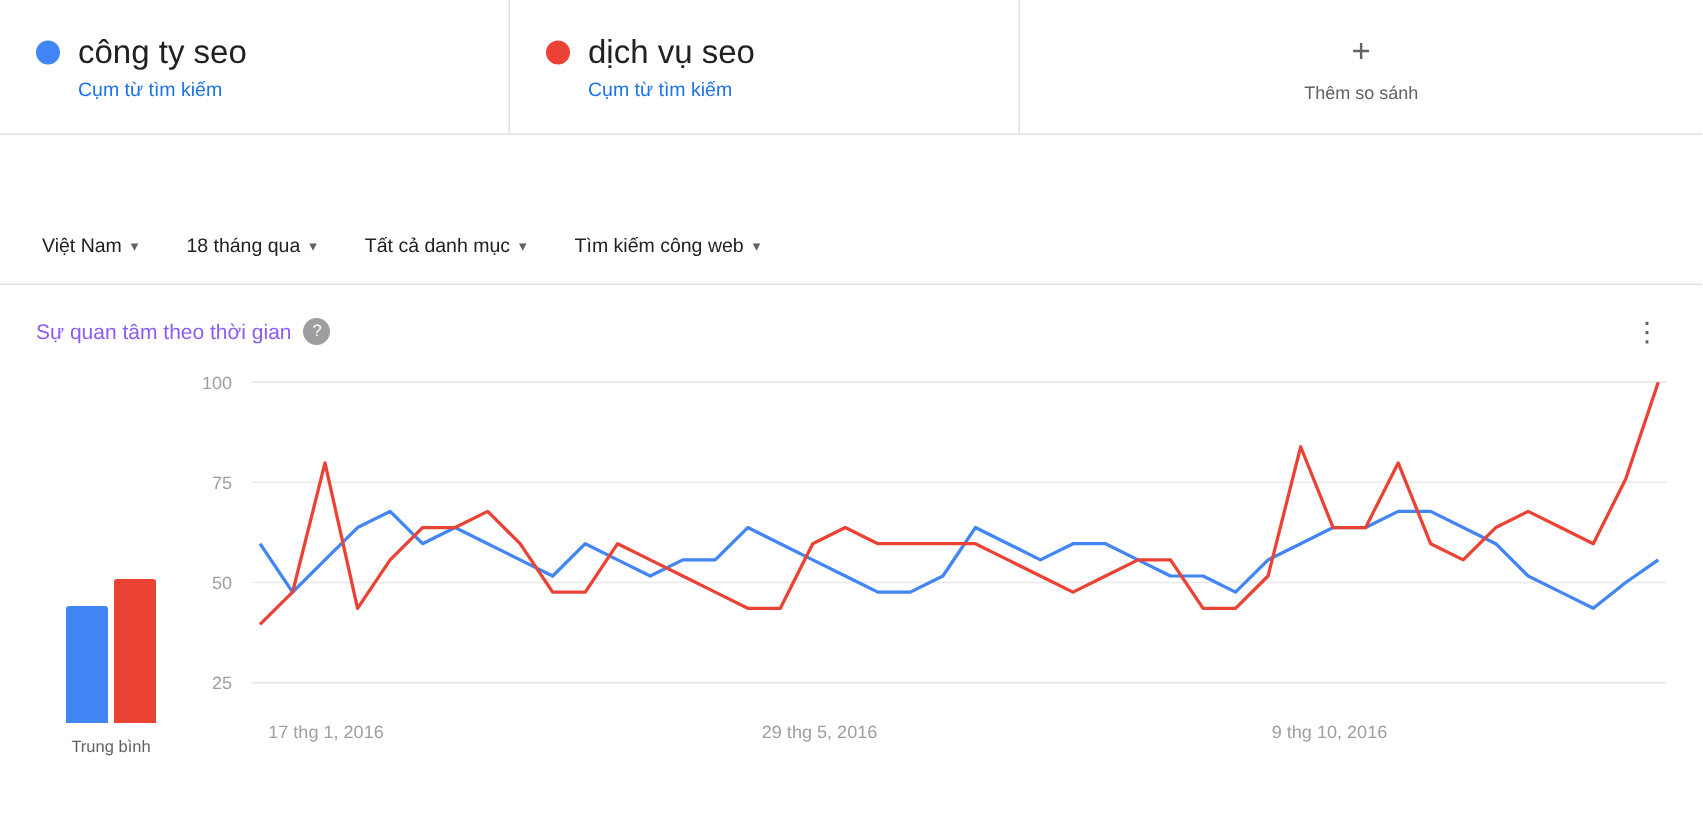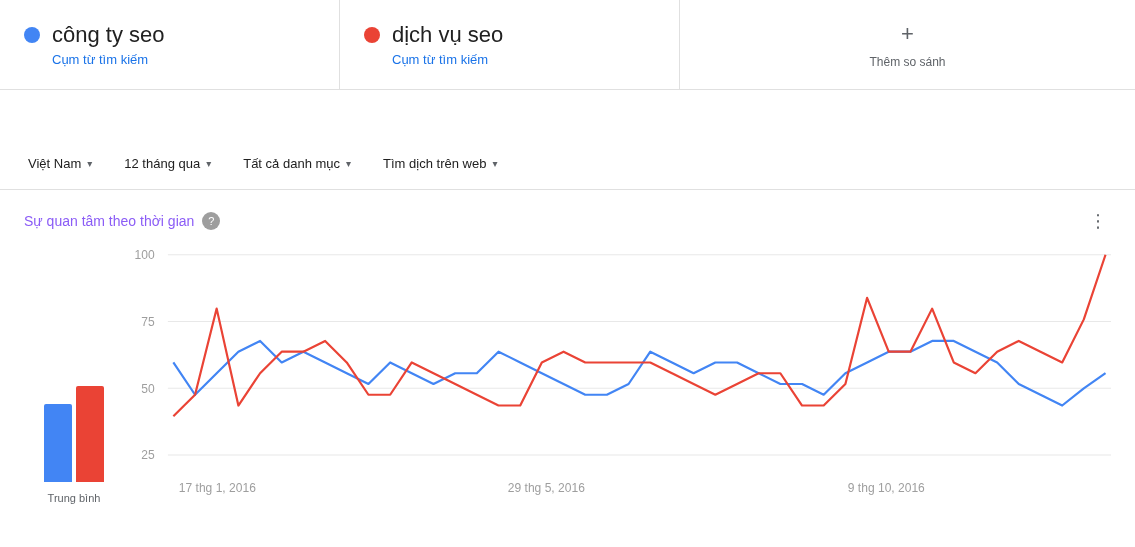--- a/index.html
+++ b/index.html
@@ -181,29 +181,29 @@
     <span class="label">Thêm so sánh</span>
   </div>
 </div>
 
 <div class="filters-bar">
   <button class="filter-btn">
     <span>Việt Nam</span>
     <span class="chevron">▾</span>
   </button>
   <button class="filter-btn">
-    <span>12 tháng qua</span>
+    <span>18 tháng qua</span>
     <span class="chevron">▾</span>
   </button>
   <button class="filter-btn">
     <span>Tất cả danh mục</span>
     <span class="chevron">▾</span>
   </button>
   <button class="filter-btn">
-    <span>Tìm dịch trên web</span>
+    <span>Tìm kiếm công web</span>
     <span class="chevron">▾</span>
   </button>
 </div>
 
 <div class="section">
   <div class="section-header">
     <div class="section-title-row">
       <span class="section-title">Sự quan tâm theo thời gian</span>
       <div class="help-icon">
         <span>?</span>

